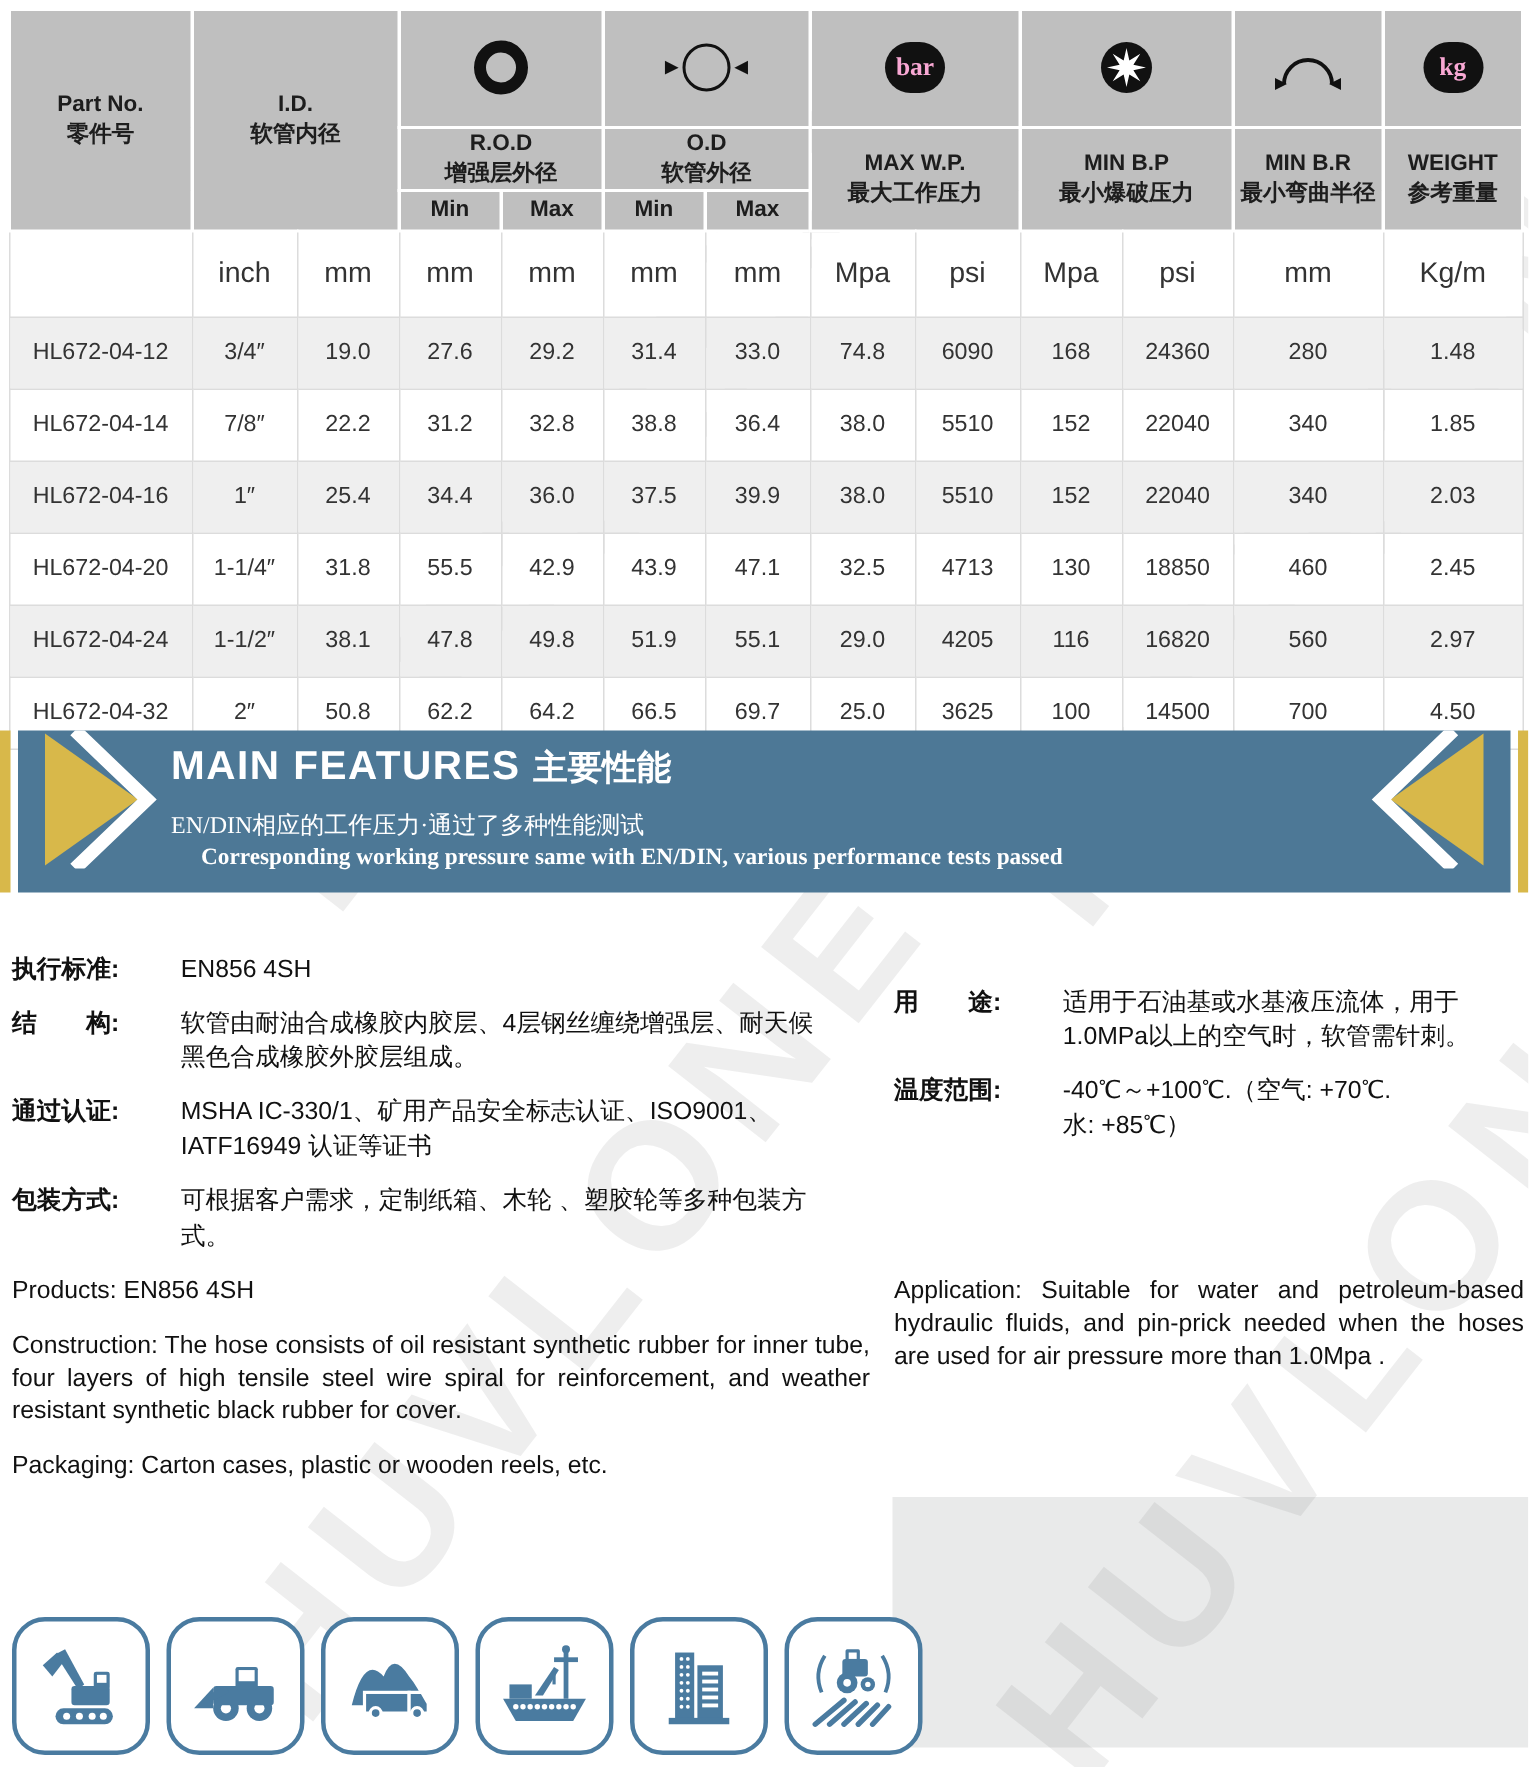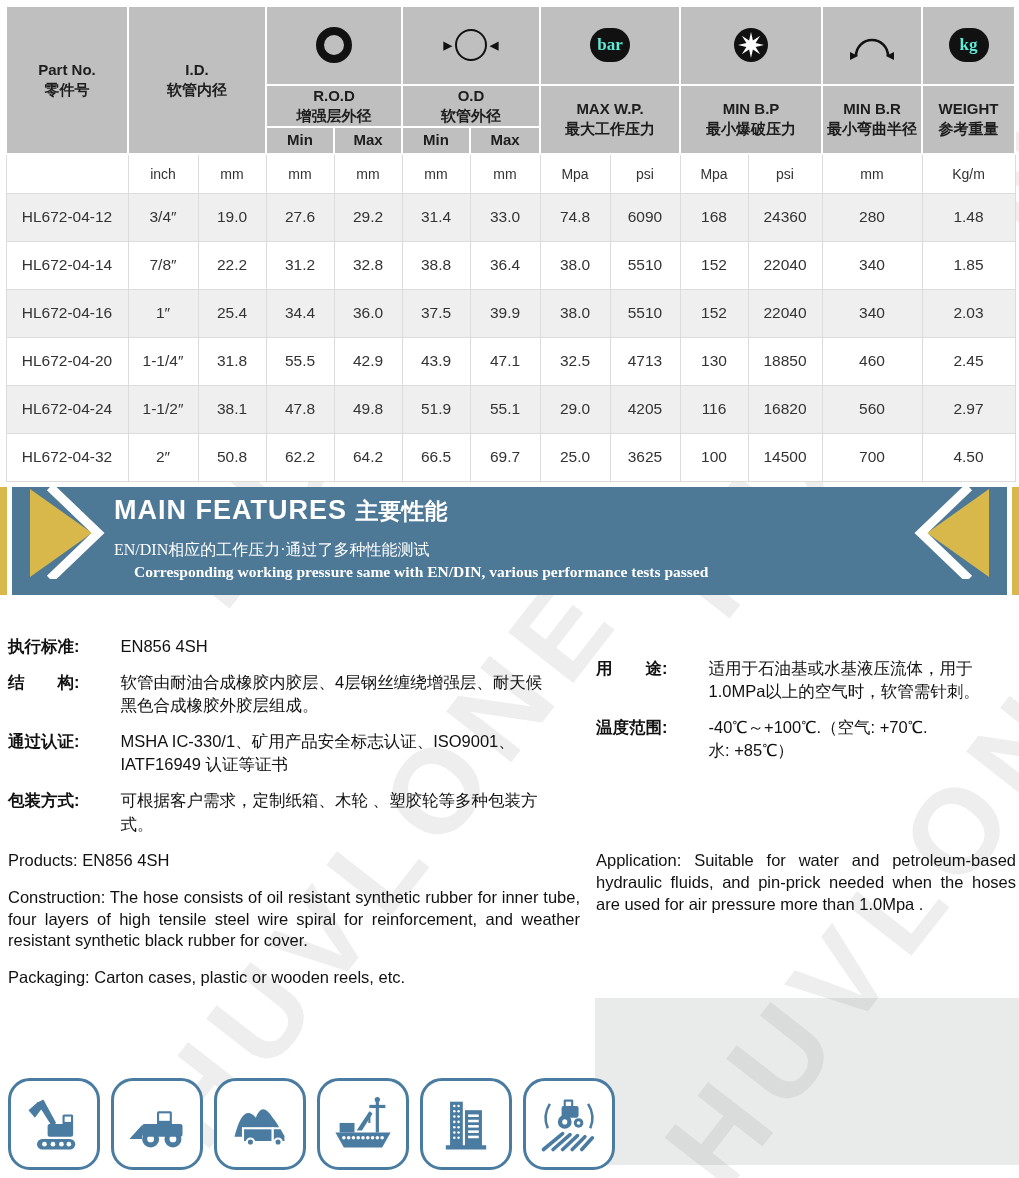--- a/index.html
+++ b/index.html
@@ -18,32 +18,32 @@
 
   
   table.spec { position:absolute; top:5px; left:5px; width:1009px;
         border-collapse:collapse; table-layout:fixed; }
   table.spec th, table.spec td { text-align:center; vertical-align:middle; overflow:hidden; }
   table.spec thead th { background:#bfbfbf; border:2px solid #ffffff;
         font-size:15px; font-weight:bold; color:#1d1d1d; white-space:pre-line; line-height:1.35; }
   tr.icons-row th { height:54px; }
   tr.label-row th { height:42px; }
   tr.minmax-row th { height:27px; font-size:14.5px; }
-  tr.units-row td { height:39px; background:#fff; border:1px solid #dcdcdc; font-size:14px; color:#333; }
+  tr.units-row td { height:57px; background:#fff; border:1px solid #dcdcdc; font-size:19px; color:#333; }
   tr.data-row td { height:48px; background:#fff; border:1px solid #dcdcdc; font-size:15.5px; color:#333; }
   tr.data-row.alt td { background:#efefef; }
 
   
   .hicon { display:flex; align-items:center; justify-content:center; height:100%; }
   .ring { width:36px; height:36px; border:8px solid #111; border-radius:50%; }
   .od-wrap { display:flex; align-items:center; gap:3px; }
   .od-arrow { font-size:11px; color:#111; line-height:1; }
   .od-circle { width:32px; height:32px; border:2.5px solid #111; border-radius:50%; }
   .disc { min-width:40px; height:34px; padding:0 6px; background:#111; border-radius:17px;
-          color:#5eead4; display:flex; align-items:center; justify-content:center;
+          color:#f9a8d4; display:flex; align-items:center; justify-content:center;
           font-family:"Liberation Serif", serif; font-weight:bold; font-size:17px; }
 
   
   .banner-wrap { position:absolute; left:0; top:487px; width:1019px; height:108px; }
   .stripe { position:absolute; top:0; width:7px; height:100%; background:#d8b84a; }
   .stripe.l { left:0; } .stripe.r { right:0; }
   .banner { position:absolute; left:12px; right:12px; top:0; bottom:0; background:#4d7896; }
   .chev { position:absolute; top:0; height:92px; }
   .chev.l { left:14px; } .chev.r { right:14px; transform:scaleX(-1); }
   .banner-text { position:absolute; left:102px; top:8px; right:120px; color:#fff; }

